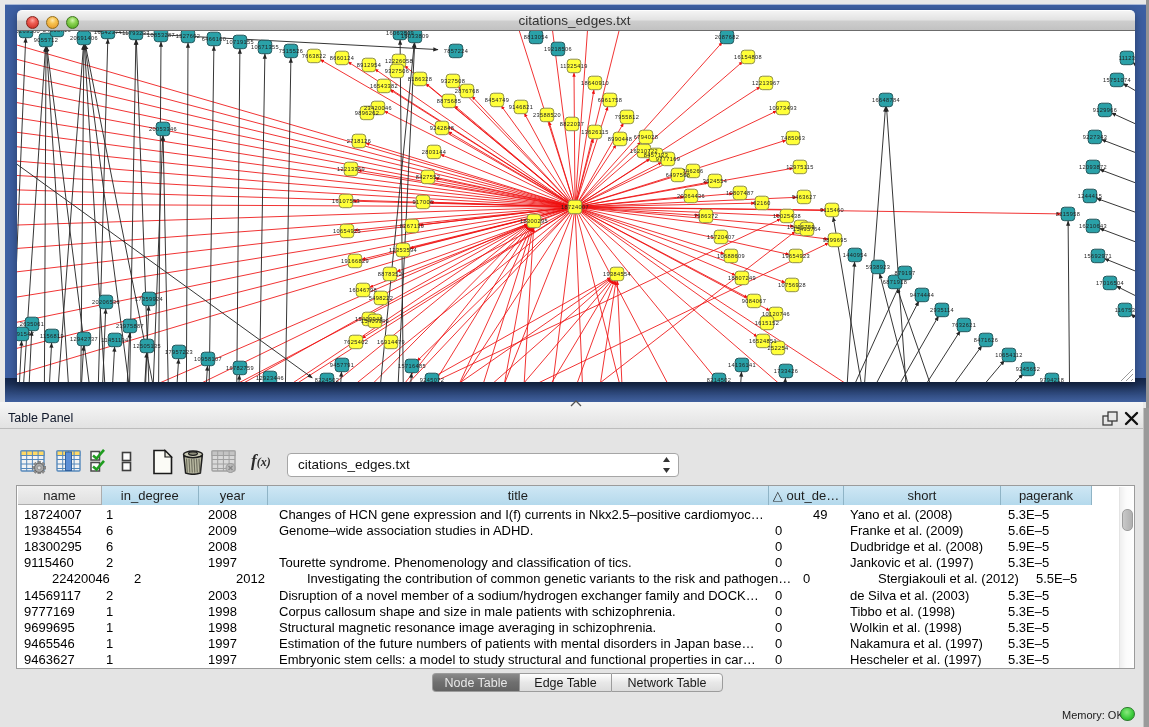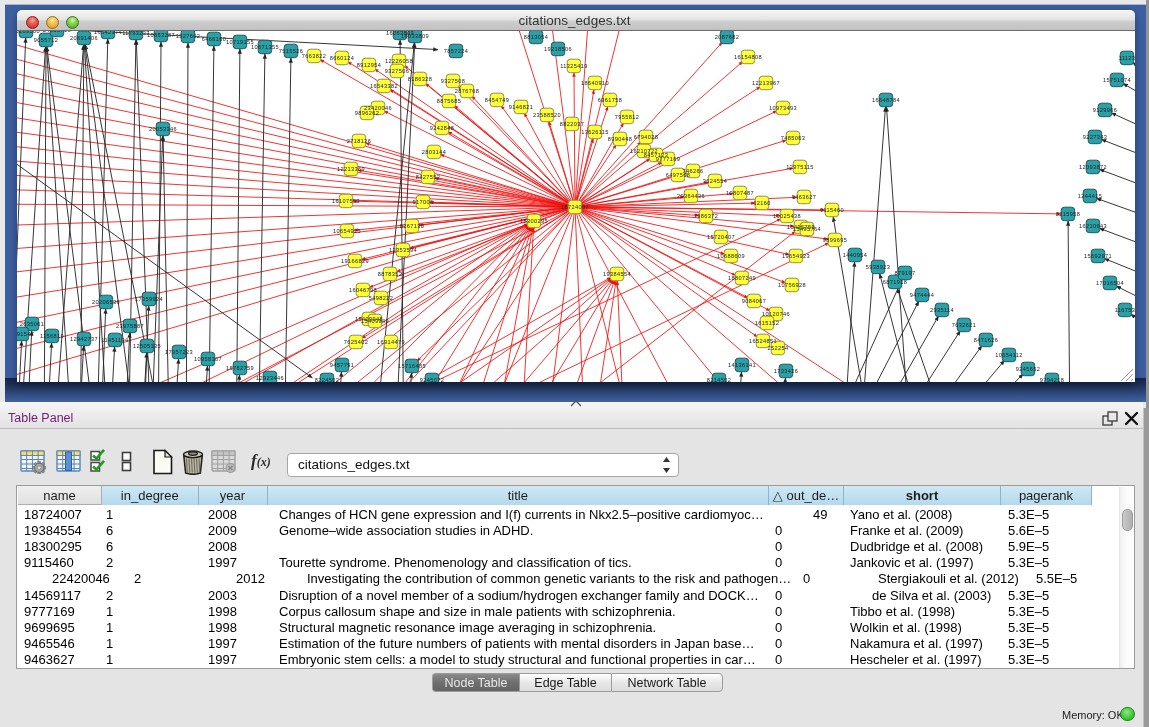--- a/index.html
+++ b/index.html
@@ -23,21 +23,21 @@
 #tl-r{left:25.5px;background:radial-gradient(circle at 50% 30%,#ffa9a2 0%,#ee5f55 35%,#d63a30 75%,#8e1a12 100%);border:.5px solid #83241c;}
 #tl-y{left:45.5px;background:radial-gradient(circle at 50% 30%,#ffe9b0 0%,#f6c451 35%,#eba434 75%,#9a6410 100%);border:.5px solid #936d1c;}
 #tl-g{left:65.5px;background:radial-gradient(circle at 50% 30%,#d2f6b2 0%,#8ed556 35%,#62b52e 75%,#2f7210 100%);border:.5px solid #3e7420;}
 #graph{left:17px;top:31px;width:1118px;height:351px;background:#fff;overflow:hidden;}
 #grip{right:2px;bottom:1px;width:13px;height:13px;
  background:repeating-linear-gradient(135deg,transparent 0 2.5px,#9a9a9a 2.5px 3.5px);
  clip-path:polygon(100% 0,100% 100%,0 100%);}
 
 #panelbar{left:0;top:402px;width:1143px;height:27px;
   background:linear-gradient(#f6f6f6,#e2e2e2);border-bottom:1px solid #bcbcbc;box-sizing:border-box;}
-#paneltitle{left:8px;top:411px;font-size:12.5px;color:#701a75;}
+#paneltitle{left:8px;top:411px;font-size:12.5px;color:#0f172a;}
 #panelcontent{left:0;top:429px;width:1143px;height:298px;background:#e4e4e4;}
 #dropdown{left:287px;top:453px;width:392px;height:24px;background:#fff;
   border:1px solid #a6a6a6;border-radius:4px;box-sizing:border-box;
   font-size:13.5px;color:#111;line-height:22px;padding-left:10px;}
 #dd-arrows{left:662px;top:456px;width:9px;height:18px;}
 
 #tablebox{left:16px;top:485px;width:1119px;height:184px;background:#fff;
   border:1px solid #9b9b9b;box-sizing:border-box;overflow:hidden;}
 .hcell{position:absolute;top:0;height:19px;box-sizing:border-box;
   background:linear-gradient(#cfe7f4,#b4d9ec);border-right:1px solid #8fb4c6;
@@ -643,21 +643,21 @@
     <path d="M4.5 1 L8 6 L1 6 z" fill="#333"></path>
     <path d="M4.5 17 L8 12 L1 12 z" fill="#333"></path>
   </svg>
 
 <div class="abs" id="tablebox">
 <div class="hcell hgray" style="left:1px;width:84px;">name</div>
     <div class="hcell" style="left:85px;width:96.5px;">in_degree</div>
     <div class="hcell" style="left:181.5px;width:69.0px;">year</div>
     <div class="hcell" style="left:250.5px;width:501.5px;">title</div>
     <div class="hcell" style="left:752px;width:75px;">△ out_de…</div>
-    <div class="hcell" style="left:827px;width:157px;font-weight:bold;">short</div>
+    <div class="hcell" style="left:827px;width:157px;">short</div>
     <div class="hcell" style="left:984px;width:91px;">pagerank</div>
     <div class="row" style="top:21.0px;">
       <div class="c" style="left:7px;">18724007</div>
       <div class="c" style="left:89px;">1</div>
       <div class="c" style="left:191px;">2008</div>
       <div class="c" style="left:262px;">Changes of HCN gene expression and I(f) currents in Nkx2.5–positive cardiomyoc…</div>
       <div class="c" style="left:796px;">49</div>
       <div class="c" style="left:833px;">Yano et al. (2008)</div>
       <div class="c" style="left:991px;">5.3E–5</div>
     </div>
@@ -695,21 +695,21 @@
       <div class="c" style="left:758px;">0</div>
       <div class="c" style="left:833px;">Stergiakouli et al. (2012)</div>
       <div class="c" style="left:991px;">5.5E–5</div>
     </div>
     <div class="row" style="top:101.5px;padding-left:24px;">
       <div class="c" style="left:7px;">14569117</div>
       <div class="c" style="left:89px;">2</div>
       <div class="c" style="left:191px;">2003</div>
       <div class="c" style="left:262px;">Disruption of a novel member of a sodium/hydrogen exchanger family and DOCK…</div>
       <div class="c" style="left:758px;">0</div>
-      <div class="c" style="left:855px;text-align:right;">de Silva et al. (2003)</div>
+      <div class="c" style="left:833px;text-align:right;">de Silva et al. (2003)</div>
       <div class="c" style="left:991px;">5.3E–5</div>
     </div>
     <div class="row" style="top:117.6px;">
       <div class="c" style="left:7px;">9777169</div>
       <div class="c" style="left:89px;">1</div>
       <div class="c" style="left:191px;">1998</div>
       <div class="c" style="left:262px;">Corpus callosum shape and size in male patients with schizophrenia.</div>
       <div class="c" style="left:758px;">0</div>
       <div class="c" style="left:833px;">Tibbo et al. (1998)</div>
       <div class="c" style="left:991px;">5.3E–5</div>

